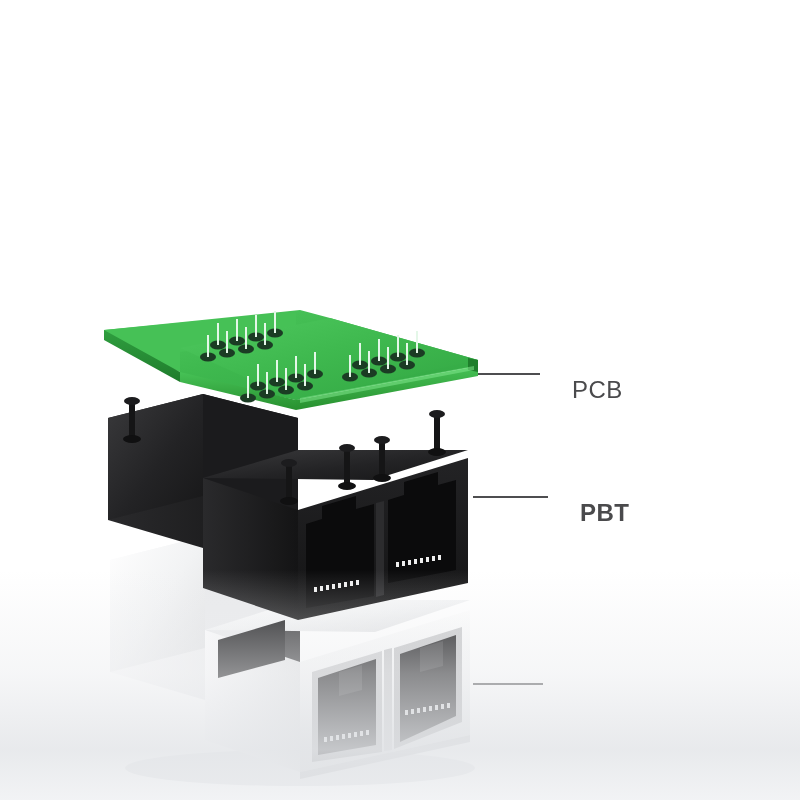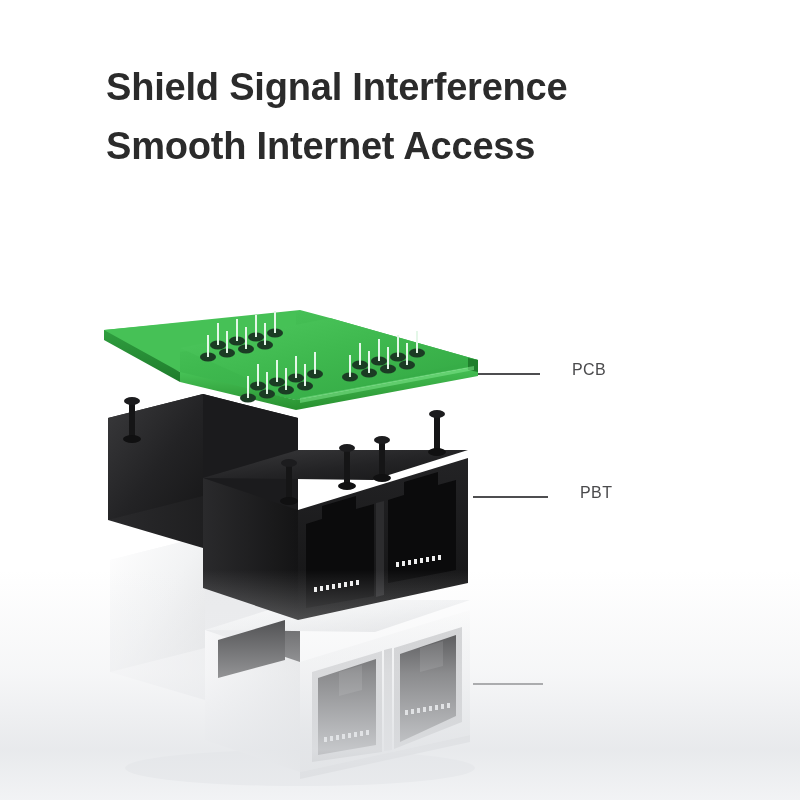--- a/index.html
+++ b/index.html
@@ -50,38 +50,35 @@
     font-size: 38px;
     line-height: 1.55;
     letter-spacing: -0.2px;
   }
   .headline .l1, .headline .l2 { display: block; white-space: nowrap; }
 
   
   .callout-label {
     position: absolute;
     color: #4a4a4c;
-    font-size: 16px;
+    font-size: 24px;
     font-weight: 400;
     letter-spacing: 0.4px;
     white-space: nowrap;
+    margin-top: 15px;
   }
 
   
   .pcb-wrap { position: absolute; left: 0; top: 0; width: 800px; height: 800px; pointer-events: none; }
 </style>
 </head>
 <body>
 
 <div id="stage">
 
-  <div class="headline">
-    <span class="l1">Shield Signal Interference</span>
-    <span class="l2">Smooth Internet Access</span>
-  </div>
 
   <div class="pcb-wrap">
 
     <svg width="800" height="800" viewBox="0 0 800 800">
       <defs>
         <linearGradient id="gPcbTop" x1="0" y1="0" x2="1" y2="1">
           <stop offset="0%" stop-color="#4fc95f"></stop>
           <stop offset="45%" stop-color="#3fb94f"></stop>
           <stop offset="100%" stop-color="#31a542"></stop>
         </linearGradient>
@@ -338,16 +335,16 @@
         <line x1="473" y1="497" x2="548" y2="497" stroke="#4e4e50" stroke-width="2"></line>
         <line x1="473" y1="684" x2="543" y2="684" stroke="#4e4e50" stroke-width="2"></line>
       </g>
     </svg>
   </div>
 
   <div class="floor-shade"></div>
 
   <div class="callout-label" style="left:572px; top:361px;">PCB</div>
 
-  <div class="callout-label" style="left:580px; top:484px;">PBT</div>
+  <div class="callout-label" style="left:580px; top:484px;font-weight:bold;">PBT</div>
 
 
 </div>
 
 </body></html>

